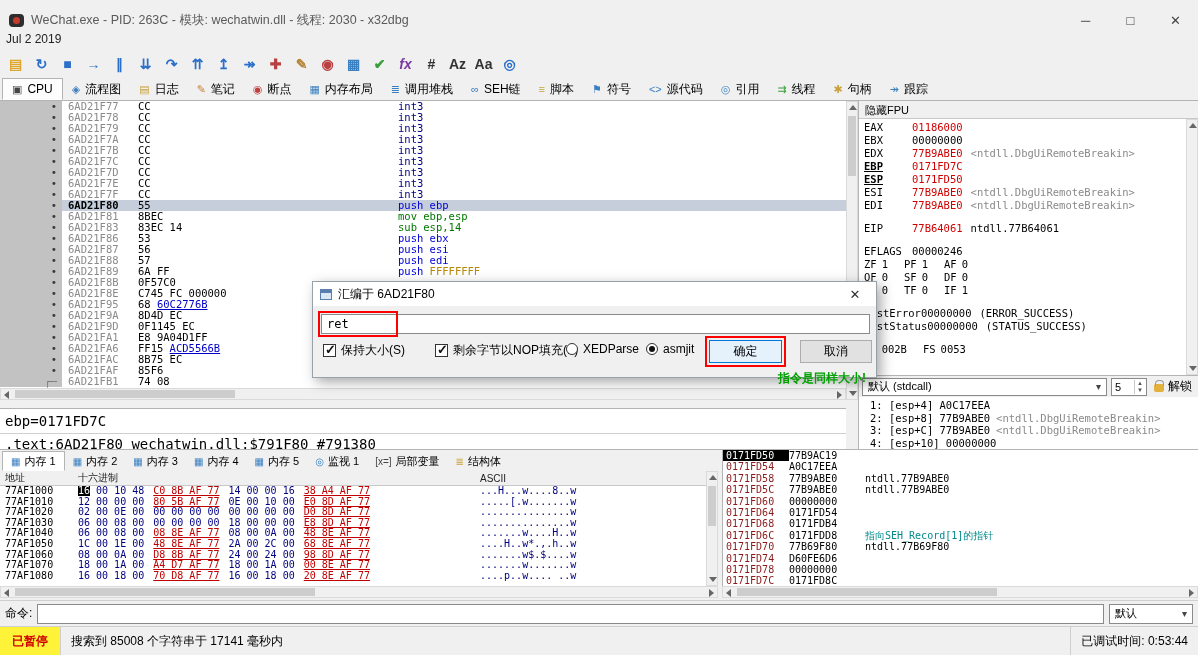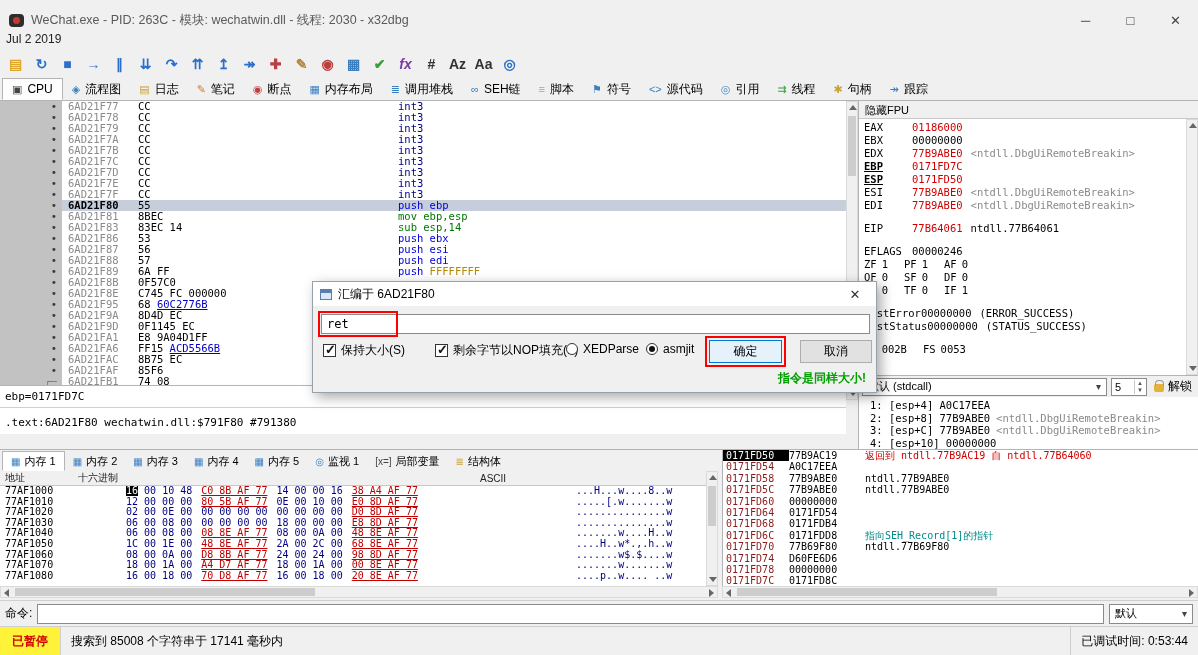--- a/index.html
+++ b/index.html
@@ -46,22 +46,22 @@
   .sel .daddr{color:#000;font-weight:bold;}
   .dbytes{position:absolute;left:138px;color:#000;}
   .dinstr{position:absolute;left:362px;margin-left:36px;}
   .m-int3{color:#000080;}
   .m-push{color:#0000d8;}
   .m-mov{color:#007800;}
   .imm{color:#b58900;}
   .lnk{color:#0000c8;text-decoration:underline;}
 
   
-  #infopane{position:absolute;left:0;top:385px;width:846px;height:49px;background:#fff;
-            border-top:1px solid #b4b4b4;font-family:"DejaVu Sans Mono",monospace;font-size:11px;}
+  #infopane{position:absolute;left:0;top:408px;width:846px;height:49px;background:#fff;
+            border-top:1px solid #b4b4b4;font-family:"DejaVu Sans Mono",monospace;font-size:14px;}
   #info-line1{padding:4px 5px 2px 5px;}
   #info-divider{border-top:1px solid #cfcfcf;margin-top:2px;}
   #info-line2{position:absolute;left:5px;bottom:5px;}
 
   
   .sbar{position:absolute;background:#f0f0f0;border:1px solid #dadada;}
   .sthumb{position:absolute;background:#cdcdcd;}
   .sar{position:absolute;width:0;height:0;}
   .ar-l{border-top:4px solid transparent;border-bottom:4px solid transparent;border-right:5px solid #666;left:3px;top:2px;}
   .ar-r{border-top:4px solid transparent;border-bottom:4px solid transparent;border-left:5px solid #666;right:3px;top:2px;}
@@ -110,21 +110,21 @@
   .dtab{display:flex;align-items:center;gap:4px;padding:0 8px;height:20px;font-size:11px;white-space:nowrap;}
   .dtab.active{background:#fff;border:1px solid #b4b4b4;border-bottom-color:#fff;}
   .dticon{font-size:10px;}
   #dheader{position:absolute;left:0;top:471px;width:706px;height:15px;background:#f0f0f0;border-bottom:1px solid #c8c8c8;
            display:flex;font-size:10px;color:#222;align-items:center;}
   .h-addr{width:78px;padding-left:5px;flex:none;}
   .h-hex{width:402px;flex:none;}
   .h-ascii{flex:1;}
   #dbody{position:absolute;left:0;top:486px;width:706px;height:100px;background:#fff;overflow:hidden;
          font-family:"DejaVu Sans Mono",monospace;font-size:10px;line-height:10.6px;}
-  .mrow{height:10.6px;display:flex;white-space:pre;gap:48px;}
+  .mrow{height:10.6px;display:flex;white-space:pre;}
   .maddr{width:78px;padding-left:5px;flex:none;color:#000;}
   .mhex{width:402px;flex:none;color:#000080;}
   .hgroup{margin-right:9px;}
   .hgroup.ptr{color:#c00000;text-decoration:underline;}
   .cur{background:#000;color:#fff;}
   .masc{flex:1;color:#000080;}
 
   
   #stackpane{position:absolute;left:722px;top:449px;width:476px;height:137px;background:#fff;
              border-left:1px solid #b4b4b4;border-top:1px solid #b4b4b4;overflow:hidden;
@@ -147,21 +147,21 @@
   
   #statusbar{position:absolute;left:0;top:626px;width:1198px;height:29px;background:#f0f0f0;border-top:1px solid #cfcfcf;
              display:flex;align-items:center;}
   #status-badge{background:#fff33a;color:#d00000;font-weight:bold;height:100%;display:flex;align-items:center;
                 padding:0 12px;border-right:1px solid #cfcfcf;}
   #status-msg{margin-left:10px;}
   #status-right{margin-left:auto;margin-right:10px;border-left:1px solid #cfcfcf;padding-left:10px;height:100%;
                 display:flex;align-items:center;}
 
   
-  #dialog{position:absolute;left:312px;top:281px;width:565px;height:112px;background:#f0f0f0;
+  #dialog{position:absolute;left:312px;top:281px;width:565px;height:97px;background:#f0f0f0;
           border:1px solid #98a0a8;box-shadow:4px 4px 12px rgba(0,0,0,0.35);z-index:10;}
   #dlg-title{height:24px;background:#fff;display:flex;align-items:center;gap:6px;padding:0 7px;}
   #dlg-icon{width:12px;height:11px;border:1px solid #5a7fae;background:#dce8f6;position:relative;flex:none;}
   #dlg-icon::before{content:"";position:absolute;left:0;top:0;right:0;height:3px;background:#5a7fae;}
   #dlg-close{margin-left:auto;width:28px;text-align:center;color:#333;font-size:13px;}
   #dlg-input{position:absolute;left:8px;top:32px;width:549px;height:20px;background:#fff;border:1px solid #8a8a8a;
              font-family:"DejaVu Sans Mono",monospace;font-size:12px;display:flex;align-items:center;padding:0 5px;}
   .redbox{position:absolute;border:2px solid #ff0000;pointer-events:none;z-index:12;}
   #redbox-input{left:5px;top:29px;width:80px;height:26px;}
   #redbox-ok{left:392px;top:54px;width:81px;height:31px;}
@@ -435,21 +435,21 @@
   <span class="sar ar-d"></span>
 </div>
 
 <div class="sbar" style="left:0;top:586px;width:718px;height:12px;">
   <span class="sar ar-l"></span>
   <span class="sthumb" style="left:14px;top:1px;width:300px;height:8px;"></span>
   <span class="sar ar-r"></span>
 </div>
 
 <div id="stackpane">
-    <div class="srow ssel"><span class="saddr">0171FD50</span><span class="sval">77B9AC19</span><span class="snote red">返回到 ntdll.77B9AC19 自 ntdll.77B64060</span></div>
+    <div class="srow ssel"><span class="saddr">0171FD50</span><span class="sval">77B9AC19</span></div>
     <div class="srow"><span class="saddr">0171FD54</span><span class="sval">A0C17EEA</span><span class="snote"></span></div>
     <div class="srow"><span class="saddr">0171FD58</span><span class="sval">77B9ABE0</span><span class="snote">ntdll.77B9ABE0</span></div>
     <div class="srow"><span class="saddr">0171FD5C</span><span class="sval">77B9ABE0</span><span class="snote">ntdll.77B9ABE0</span></div>
     <div class="srow"><span class="saddr">0171FD60</span><span class="sval">00000000</span><span class="snote"></span></div>
     <div class="srow"><span class="saddr">0171FD64</span><span class="sval">0171FD54</span><span class="snote"></span></div>
     <div class="srow"><span class="saddr">0171FD68</span><span class="sval">0171FDB4</span><span class="snote"></span></div>
     <div class="srow"><span class="saddr">0171FD6C</span><span class="sval">0171FDD8</span><span class="snote cyan">指向SEH_Record[1]的指针</span></div>
     <div class="srow"><span class="saddr">0171FD70</span><span class="sval">77B69F80</span><span class="snote">ntdll.77B69F80</span></div>
     <div class="srow"><span class="saddr">0171FD74</span><span class="sval">D60FE6D6</span><span class="snote"></span></div>
     <div class="srow"><span class="saddr">0171FD78</span><span class="sval">00000000</span><span class="snote"></span></div>

